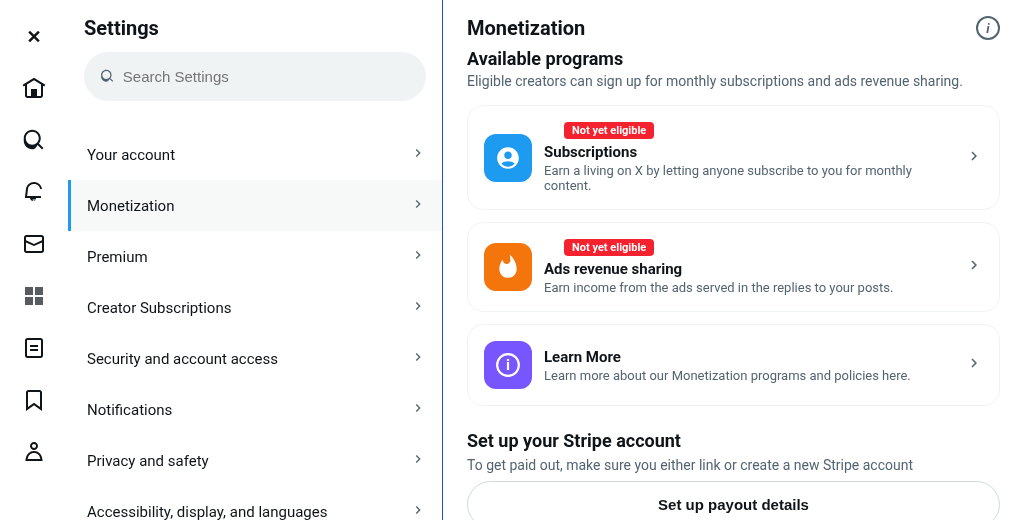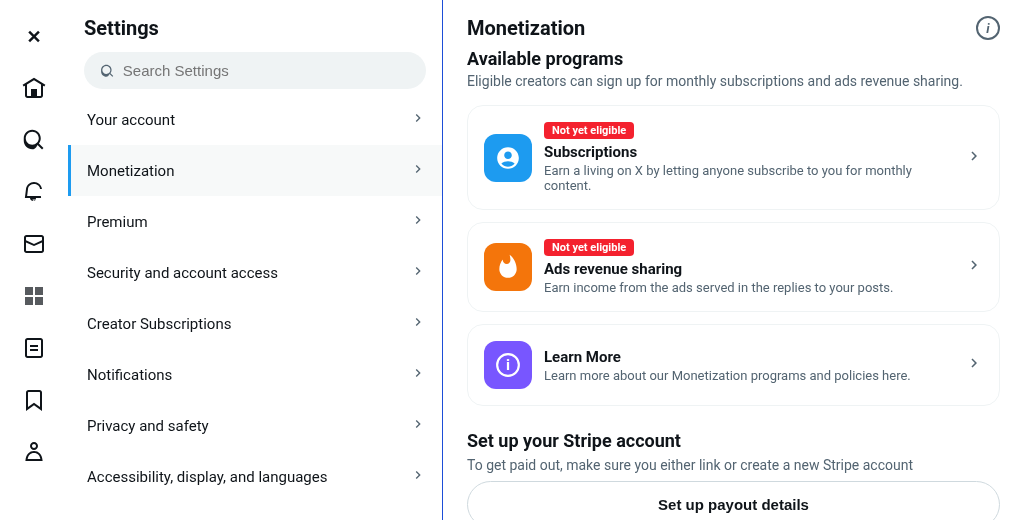--- a/index.html
+++ b/index.html
@@ -44,26 +44,25 @@
       flex-direction: column;
       overflow-y: auto;
       flex-shrink: 0;
     }
     .sidebar-title {
       font-size: 20px;
       font-weight: 700;
       padding: 16px 16px 12px 16px;
     }
     .search-box {
-      margin: 0 16px 5px 16px;
-      display: flex;
-      align-items: center;
+      margin: 0 16px 28px 16px;
+      display: flex;
       background: #eff3f4;
       border-radius: 9999px;
-      padding: 10px 16px;
+      padding: 16px 16px;
       gap: 8px;
     }
     .search-box input {
       border: none;
       background: transparent;
       outline: none;
       font-size: 15px;
       color: #536471;
       width: 100%;
     }
@@ -163,20 +162,21 @@
       margin-bottom: 4px;
     }
     .badge-not-eligible {
       background: #f4212e;
       color: white;
       font-size: 11px;
       font-weight: 700;
       padding: 2px 8px;
       border-radius: 4px;
       display: inline-block;
+      margin-left: 20px;
     }
     .program-name {
       font-size: 15px;
       font-weight: 700;
       margin-bottom: 2px;
     }
     .program-desc {
       font-size: 13px;
       color: #536471;
     }
@@ -289,29 +289,29 @@
   </div>
       <div class="sidebar-item">
     <span class="sidebar-item-label">Premium</span>
     <span class="chevron-right">
       <svg width="16" height="16" viewBox="0 0 24 24" fill="#536471">
             <path d="M8.59 16.59L13.17 12 8.59 7.41 10 6l6 6-6 6-1.41-1.41z"></path>
           </svg>
     </span>
   </div>
       <div class="sidebar-item">
+    <span class="sidebar-item-label">Creator Subscriptions</span>
+    <span class="chevron-right">
+      <svg width="16" height="16" viewBox="0 0 24 24" fill="#536471">
+            <path d="M8.59 16.59L13.17 12 8.59 7.41 10 6l6 6-6 6-1.41-1.41z"></path>
+          </svg>
+    </span>
+  </div>
+      <div class="sidebar-item">
     <span class="sidebar-item-label">Security and account access</span>
-    <span class="chevron-right">
-      <svg width="16" height="16" viewBox="0 0 24 24" fill="#536471">
-            <path d="M8.59 16.59L13.17 12 8.59 7.41 10 6l6 6-6 6-1.41-1.41z"></path>
-          </svg>
-    </span>
-  </div>
-      <div class="sidebar-item">
-    <span class="sidebar-item-label">Creator Subscriptions</span>
     <span class="chevron-right">
       <svg width="16" height="16" viewBox="0 0 24 24" fill="#536471">
             <path d="M8.59 16.59L13.17 12 8.59 7.41 10 6l6 6-6 6-1.41-1.41z"></path>
           </svg>
     </span>
   </div>
       <div class="sidebar-item">
     <span class="sidebar-item-label">Notifications</span>
     <span class="chevron-right">
       <svg width="16" height="16" viewBox="0 0 24 24" fill="#536471">

